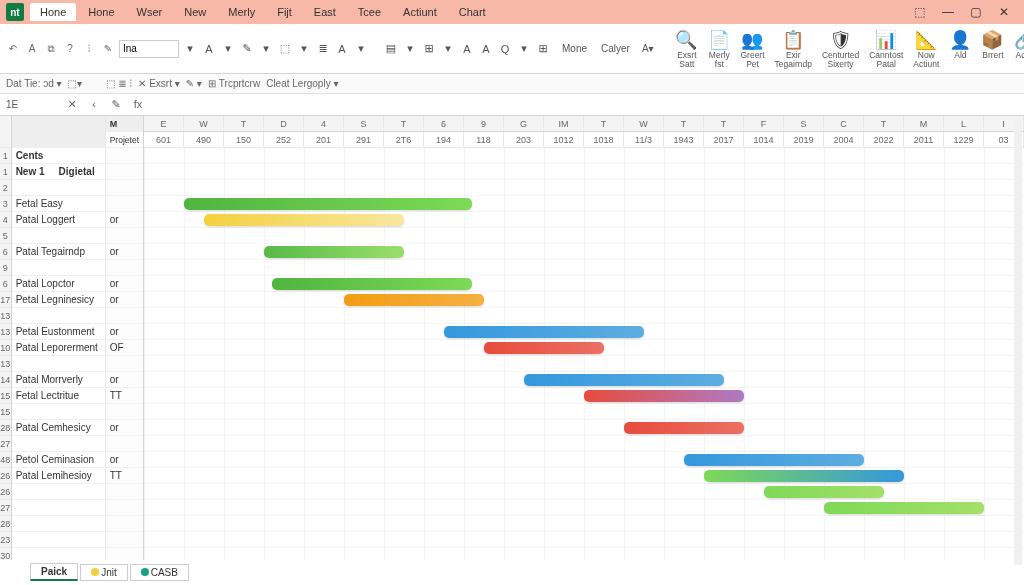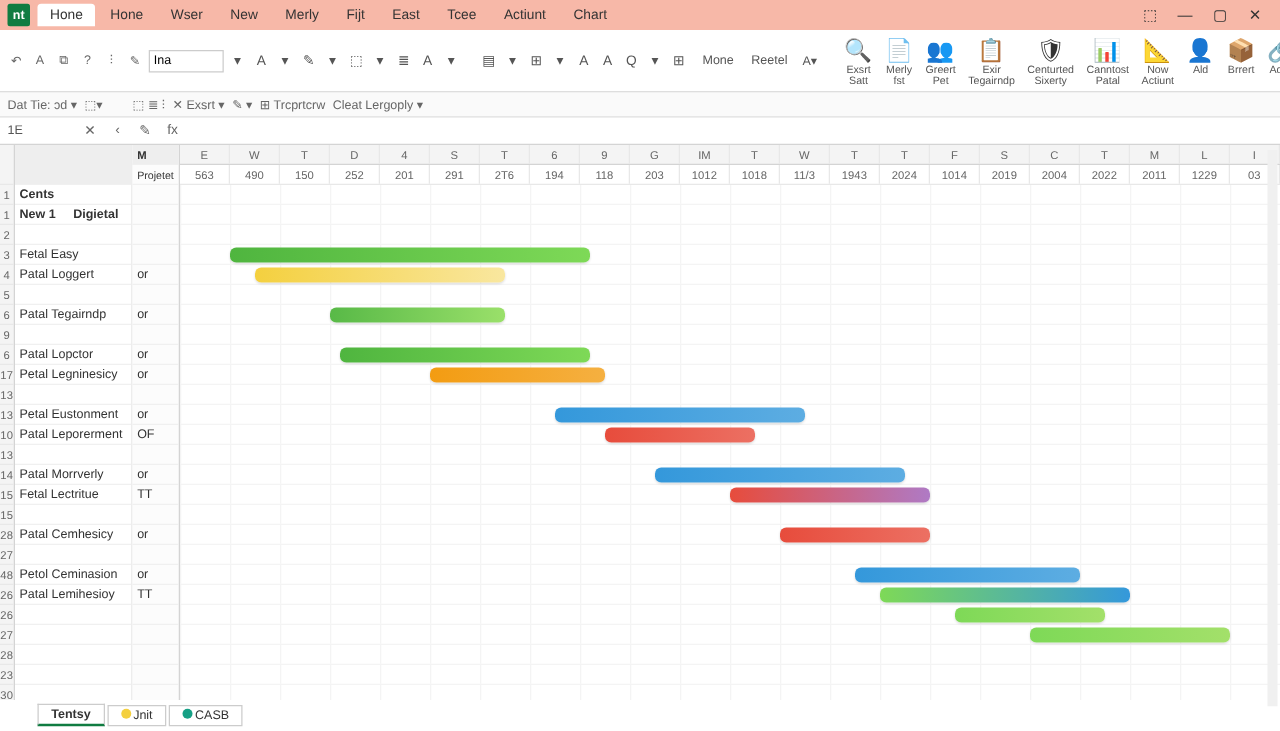--- a/index.html
+++ b/index.html
@@ -117,21 +117,21 @@
       <div class="ico">⊞</div>
       <div class="ico">▾</div>
       <div class="ico">A</div>
       <div class="ico">A</div>
       <div class="ico">Q</div>
       <div class="ico">▾</div>
       <div class="ico">⊞</div>
     </div>
   <div id="lbl-btns1" style="display:flex;gap:6px;margin-left:4px">
       <div class="lbl-btn">Mone</div>
-      <div class="lbl-btn">Reetel</div>
+      <div class="lbl-btn">Calyer</div>
     </div>
   <div style="width:40px"></div>
   <div class="lbl-btn">A▾</div>
   <div class="sep"></div>
   <div style="flex:1"></div>
   <div id="big-groups" style="display:flex;gap:2px">
       <div class="big-group">
         <div class="big-ico">🔍</div>
         <div class="big-lbl">Exsrt Satt</div>
       </div>
@@ -311,35 +311,35 @@
         <div class="ch">T</div>
         <div class="ch">F</div>
         <div class="ch">S</div>
         <div class="ch">C</div>
         <div class="ch">T</div>
         <div class="ch">M</div>
         <div class="ch">L</div>
         <div class="ch">I</div>
       </div>
     <div class="col-hdr-row second" id="col-numbers">
-        <div class="ch">563</div>
+        <div class="ch">601</div>
         <div class="ch">490</div>
         <div class="ch">150</div>
         <div class="ch">252</div>
         <div class="ch">201</div>
         <div class="ch">291</div>
         <div class="ch">2T6</div>
         <div class="ch">194</div>
         <div class="ch">118</div>
         <div class="ch">203</div>
         <div class="ch">1012</div>
         <div class="ch">1018</div>
         <div class="ch">11/3</div>
         <div class="ch">1943</div>
-        <div class="ch">2024</div>
+        <div class="ch">2017</div>
         <div class="ch">1014</div>
         <div class="ch">2019</div>
         <div class="ch">2004</div>
         <div class="ch">2022</div>
         <div class="ch">2011</div>
         <div class="ch">1229</div>
         <div class="ch">03</div>
       </div>
     <div class="chart-rows" id="chart-rows">
         <div class="chart-row">
@@ -980,16 +980,16 @@
           <div class="gridline" style="left: 800px;"></div>
           <div class="gridline" style="left: 840px;"></div>
         </div>
       </div>
   </div>
 </div>
 
 <div class="scroll-right"></div>
 
 <div class="sheettabs" id="sheettabs">
-    <div class="stab active">Tentsy</div>
+    <div class="stab active">Paick</div>
     <div class="stab"><span class="dot" style="background:#f4d03f"></span>Jnit</div>
     <div class="stab"><span class="dot" style="background:#16a085"></span>CASB</div>
   </div>
 
 </body></html>

